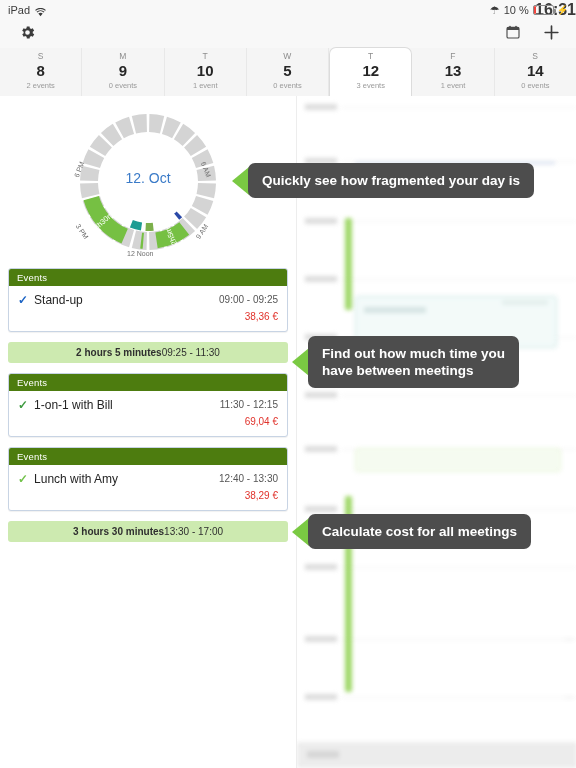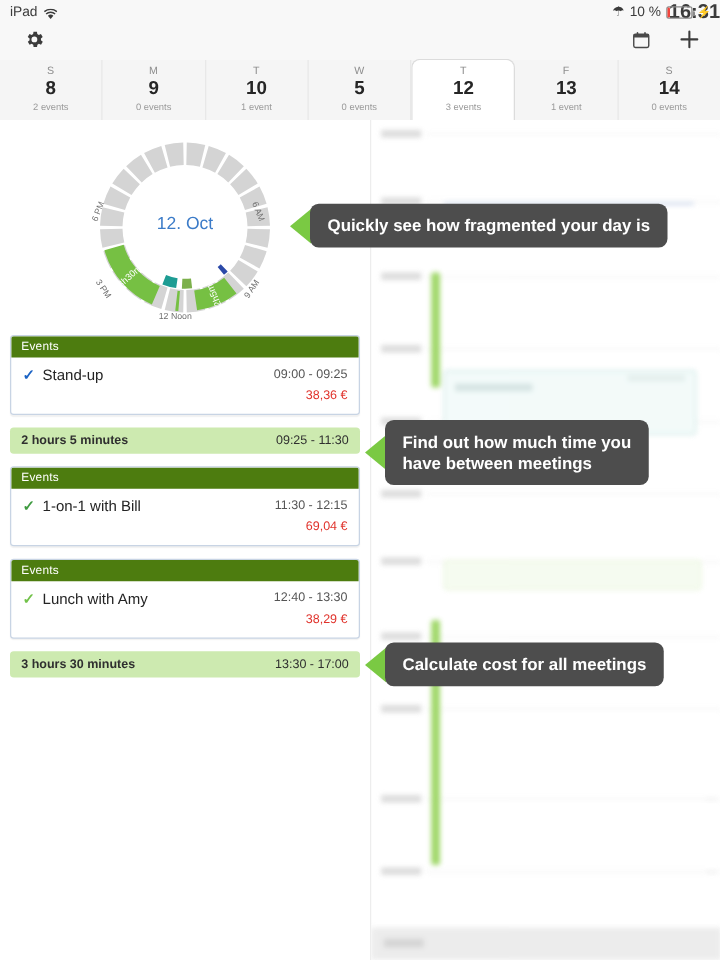--- a/index.html
+++ b/index.html
@@ -84,21 +84,21 @@
     background:#4d7c0f;color:#ffffff;font-size:9.5px;padding:3px 8px;letter-spacing:.2px;
   }
   .evbody{padding:7px 9px 9px 9px;position:relative;min-height:34px;box-sizing:border-box;}
   .evrow{display:flex;align-items:flex-start;justify-content:space-between;}
   .evtitle{display:flex;align-items:center;gap:6px;font-size:12px;color:#242424;}
   .chk{font-size:12px;font-weight:bold;line-height:1;}
   .evtime{font-size:10px;color:#555;padding-top:1px;}
   .evcost{text-align:right;font-size:10px;color:#e0322b;margin-top:4px;}
   .gap{
     background:#cdeab0;border-radius:3px;padding:5px 9px;margin-bottom:10px;
-    display:flex;justify-content:space-between;align-items:center;
+    display:flex;justify-content:center;align-items:center;
     font-size:10px;color:#2f2f2f;
   }
   .gap .gt{font-weight:bold;}
 
   
   .blurcal{position:absolute;left:0;top:0;width:280px;height:672px;filter:blur(2.2px);opacity:.85;}
   .hline{position:absolute;left:44px;right:0;height:1px;background:#ededed;}
   .htxt{position:absolute;left:8px;width:32px;height:6px;background:#d6d6d6;border-radius:1px;}
   .greenbar{position:absolute;left:48px;width:7px;background:#8fd14f;border-radius:2px;}
   .tealblock{

